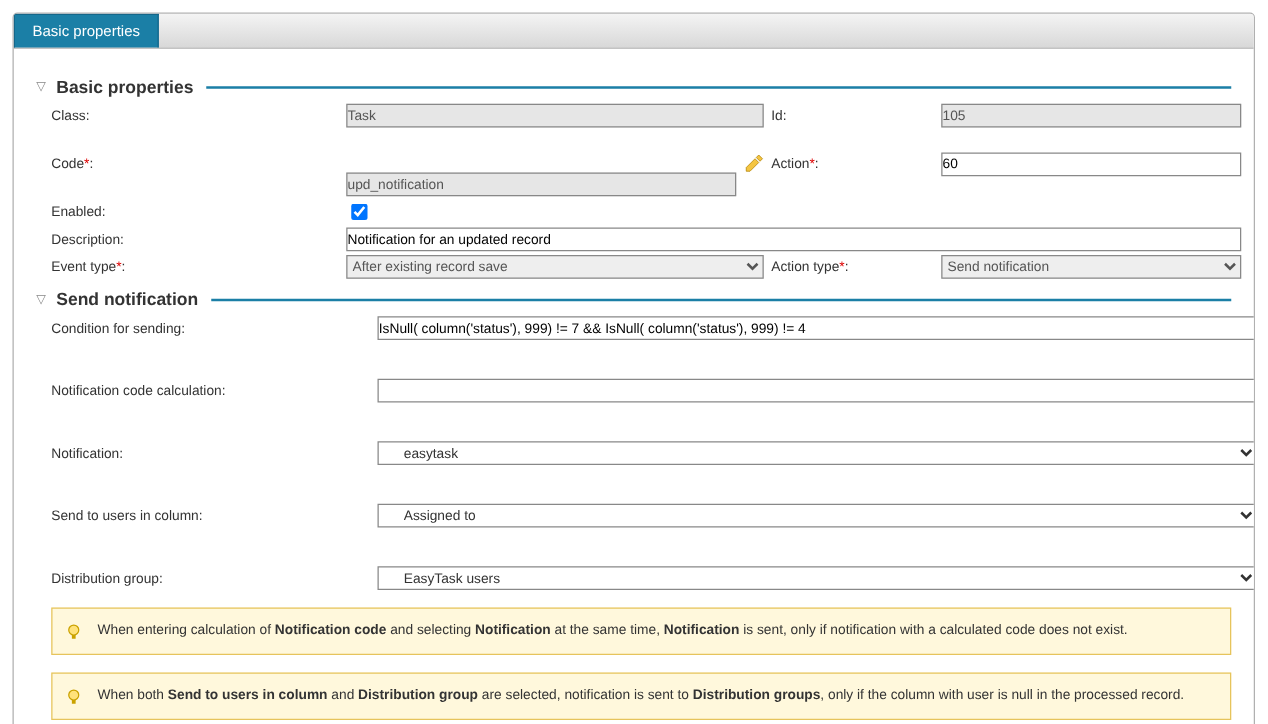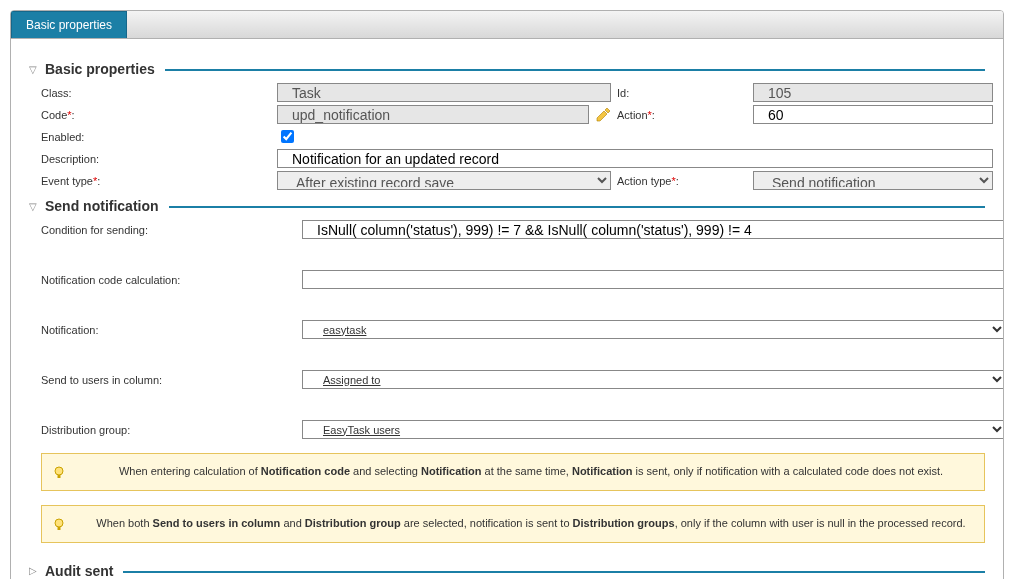--- a/index.html
+++ b/index.html
@@ -72,63 +72,61 @@
     align-items: center;
   }
   .label {
     color: #333;
     padding-left: 0;
   }
   .req { color: #d00; }
   input[type="text"], select {
     width: 100%;
     font-family: Verdana, Arial, sans-serif;
-    font-size: 14px;
-    padding: 2px 14px;
+    font-size: 11px;
+    padding: 2px 0;
     border: 1px solid #888;
     height: 19px;
   }
   input[readonly], .readonly {
     background: #e6e6e6;
     color: #555;
   }
   select {
     background: #eee;
     color: #555;
-    text-decoration: underline;
   }
   .wide-grid {
     display: grid;
     grid-template-columns: 230px 704px;
     column-gap: 6px;
     row-gap: 3px;
     margin: 6px 0 6px 12px;
     align-items: center;
     gap: 31px;
   }
   .desc-wrap {
     grid-column: 2 / span 3;
   }
   .code-wrap {
     display: flex;
     align-items: center;
     gap: 6px;
   }
-  .code-wrap input { flex: 1; }
+  .code-wrap input { flex: 1; margin-top: 33px; }
   .pencil-icon svg { display: block; }
   .info-box {
     margin: 14px 0 0 12px;
     border: 1px solid #e6c45c;
     background: #fff8dc;
     padding: 10px 0 10px 36px;
     position: relative;
     font-size: 11px;
     line-height: 1.45;
     color: #333;
-    text-align: center;
   }
   .info-box .bulb {
     position: absolute;
     left: 10px;
     top: 12px;
   }
   .checkbox-cell { padding-left: 0; }
   .wide-select {
     width: 100%;
     background: #fff;

